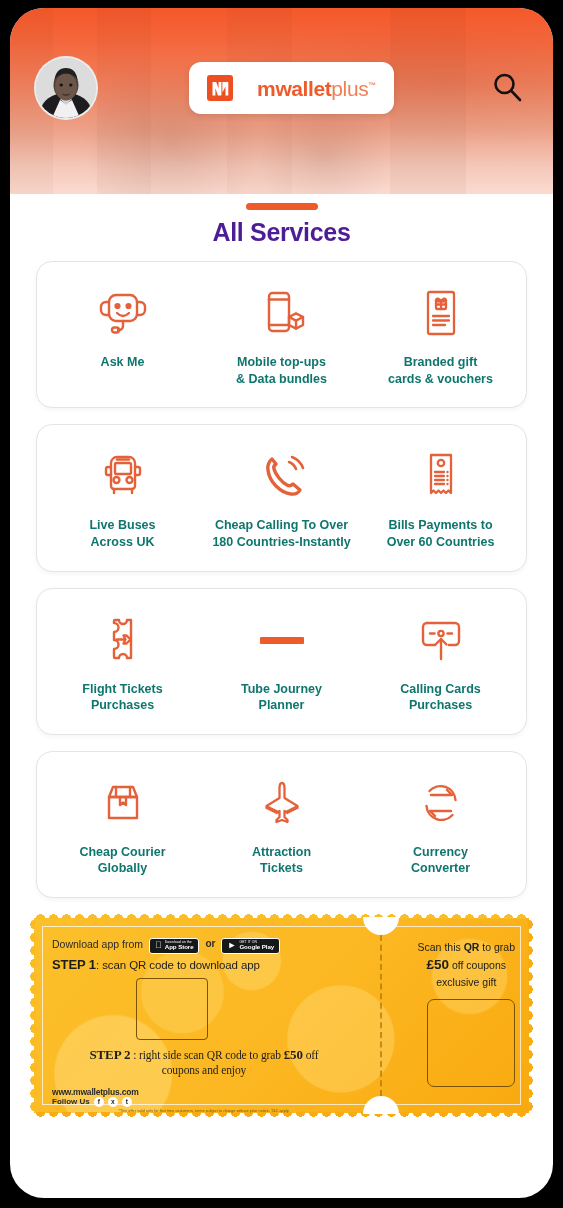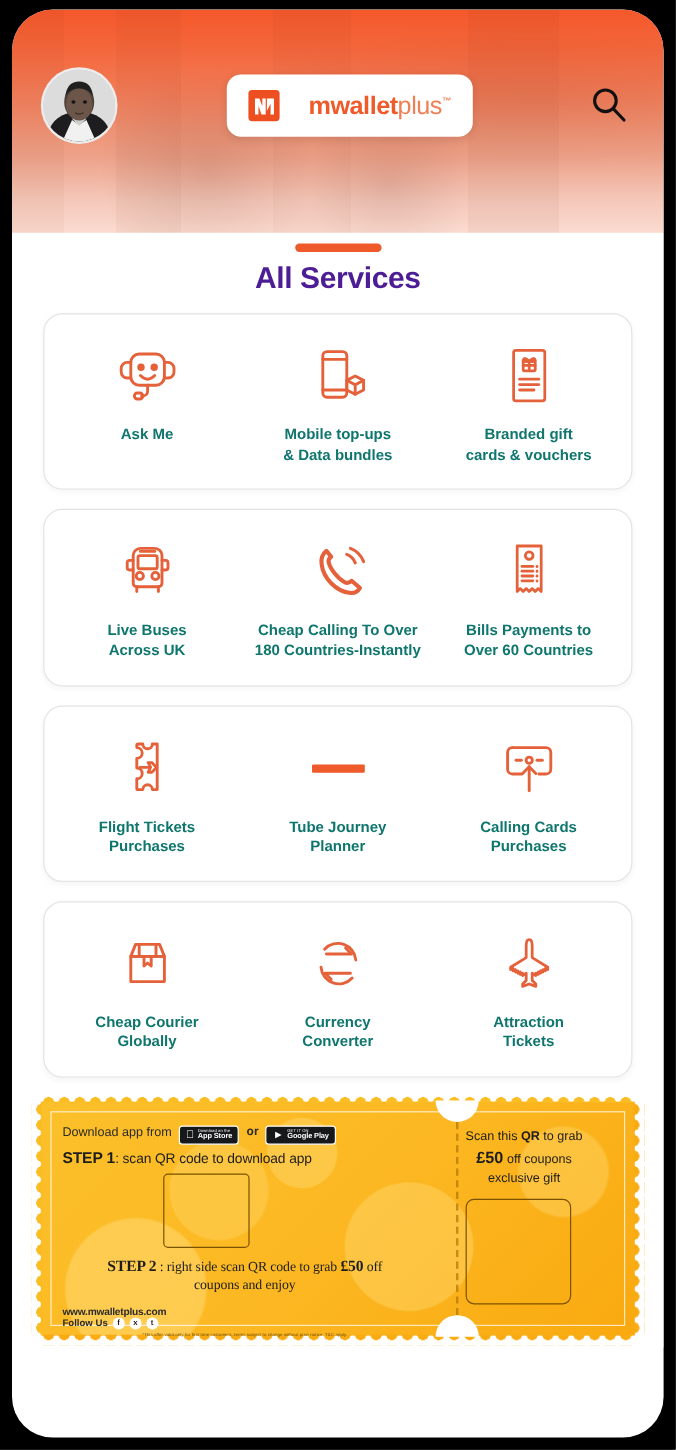--- a/index.html
+++ b/index.html
@@ -234,21 +234,21 @@
     font-size: 6.5px; font-weight: 700;
     display: flex; align-items: center; justify-content: center;
   }
   .disclaimer {
     font-size: 3.6px; color: rgba(50,35,0,.72); text-align: center;
     margin-top: 2px; letter-spacing: .1px;
   }
 
   .coupon-right {
     flex: 1; padding: 22px 14px 10px 16px;
-    display: flex; flex-direction: column; align-items: flex-start;
+    display: flex; flex-direction: column; align-items: flex-end;
   }
   .cr-text { font-size: 10.5px; color: #1d1d1d; text-align: center; line-height: 1.45; }
   .cr-text b { font-weight: 700; }
   .cr-text .amt { font-weight: 700; font-size: 13.5px; }
   .cr-qr {
     width: 88px; height: 88px;
     border: 1.6px solid #7a5200; border-radius: 7px;
     margin-top: 9px;
   }
 </style>
@@ -468,42 +468,42 @@
                   <line x1="33" y1="9" x2="33" y2="19"></line>
                   <path d="M23 19 v8 l3 -2.5 l3 2.5 v-8"></path>
                 </g>
               </svg>
             </div>
             <div class="tile-label">Cheap Courier
 Globally</div>
           </div>
           <div class="tile">
             <div class="tile-icon">
+              <svg width="56" height="50" viewBox="0 0 56 50">
+                <g fill="none" stroke="#e4613a" stroke-width="2.3" stroke-linecap="round" stroke-linejoin="round">
+                  <path d="M28 5 q2.5 0 2.5 5 v10 l13 8 v2 l-2 -1 v2 l-2 -1 v2 l-2 -1 v2 l-2 -1 v2 l-2 -1 v2 l-3 -2 v6 l3 3 v2 l-5.5 -2 l-5.5 2 v-2 l3 -3 v-6 l-3 2 v-2 l-2 1 v-2 l-2 1 v-2 l-2 1 v-2 l-2 1 v-2 l-2 1 v-2 l13 -8 v-10 q0 -5 2.5 -5 z"></path>
+                </g>
+              </svg>
+            </div>
+            <div class="tile-label">Attraction
+Tickets</div>
+          </div>
+          <div class="tile">
+            <div class="tile-icon">
               <svg width="52" height="50" viewBox="0 0 52 50">
                 <g fill="none" stroke="#e4613a" stroke-width="2.4" stroke-linecap="round" stroke-linejoin="round">
                   <path d="M11.5 28 a15 15 0 0 0 26 9"></path>
                   <path d="M40.5 22 a15 15 0 0 0 -26 -9"></path>
                   <path d="M16 17 h21 l-5 -5"></path>
                   <path d="M36 33 h-21 l5 5"></path>
                 </g>
               </svg>
             </div>
             <div class="tile-label">Currency
 Converter</div>
-          </div>
-          <div class="tile">
-            <div class="tile-icon">
-              <svg width="56" height="50" viewBox="0 0 56 50">
-                <g fill="none" stroke="#e4613a" stroke-width="2.3" stroke-linecap="round" stroke-linejoin="round">
-                  <path d="M28 5 q2.5 0 2.5 5 v10 l13 8 v2 l-2 -1 v2 l-2 -1 v2 l-2 -1 v2 l-2 -1 v2 l-2 -1 v2 l-3 -2 v6 l3 3 v2 l-5.5 -2 l-5.5 2 v-2 l3 -3 v-6 l-3 2 v-2 l-2 1 v-2 l-2 1 v-2 l-2 1 v-2 l-2 1 v-2 l-2 1 v-2 l13 -8 v-10 q0 -5 2.5 -5 z"></path>
-                </g>
-              </svg>
-            </div>
-            <div class="tile-label">Attraction
-Tickets</div>
           </div>
         </div>
 
       </div>
 
       <div class="coupon-zone">
         <div class="coupon">
           <div class="scallop top"></div>
           <div class="scallop bottom"></div>
           <div class="scallop left"></div>

